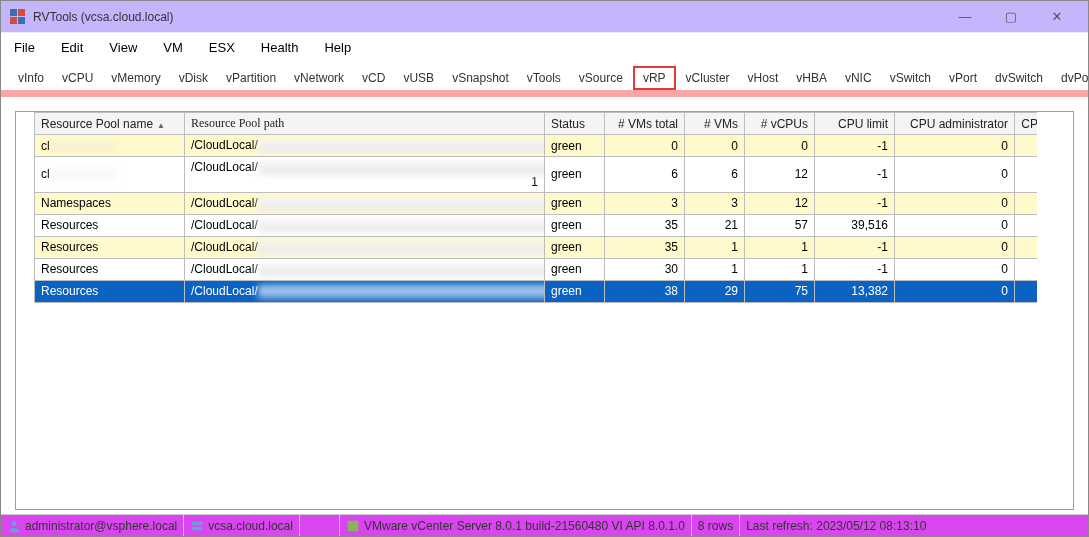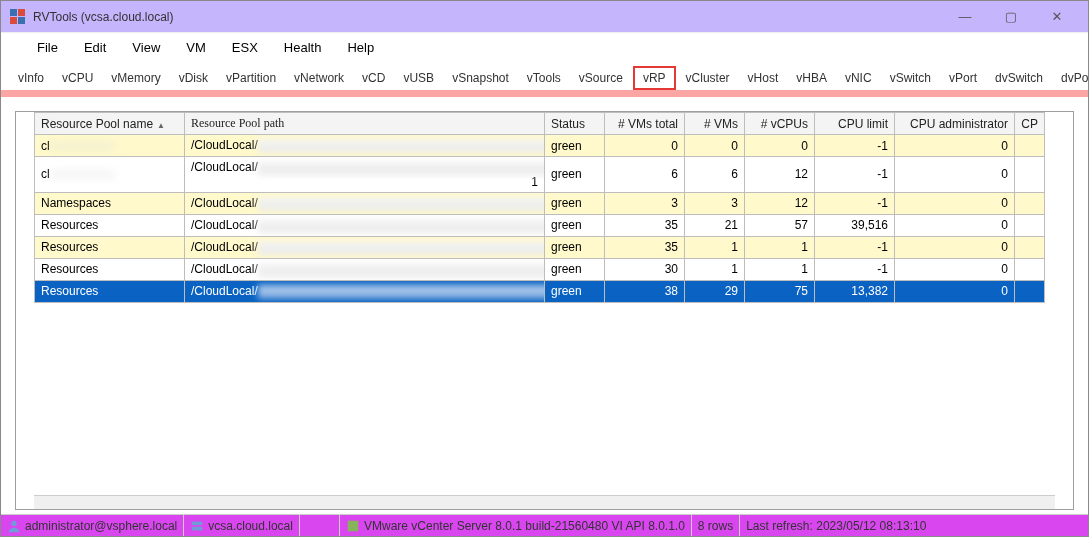--- a/index.html
+++ b/index.html
@@ -28,21 +28,21 @@
     margin-right: 8px;
   }
   .titlebar .app-icon .row { display: flex; }
   .titlebar .app-icon .sq { width: 7px; height: 7px; margin: 0.5px; }
   .titlebar .title { color: #333; font-size: 12px; flex: 1; }
   .winbtns { display: flex; margin-left: auto; }
   .winbtn { width: 46px; height: 32px; display: flex; align-items: center; justify-content: center; color: #555; font-size: 13px; }
 
   .menubar {
     display: flex;
-    padding: 4px 10px 8px 24px;
+    padding: 4px 10px 8px 1px;
     gap: 2px;
   }
   .menubar .mitem {
     padding: 3px 12px;
     color: #000;
     font-size: 13px;
   }
 
   .tabbar {
     display: flex;
@@ -68,21 +68,21 @@
     display: flex;
     flex-direction: column;
     overflow: hidden;
   }
   .grid-wrap {
     flex: 1;
     border: 1px solid #9e9e9e;
     overflow: hidden;
     background: #fff;
     display:flex;
-    flex-direction:column;
+    flex-direction:row;
   }
   .grid-scroll {
     overflow-x: auto;
     overflow-y: hidden;
     flex:1;
     padding-left: 18px;
   }
   table.grid {
     border-collapse: collapse;
     font-size: 12px;

